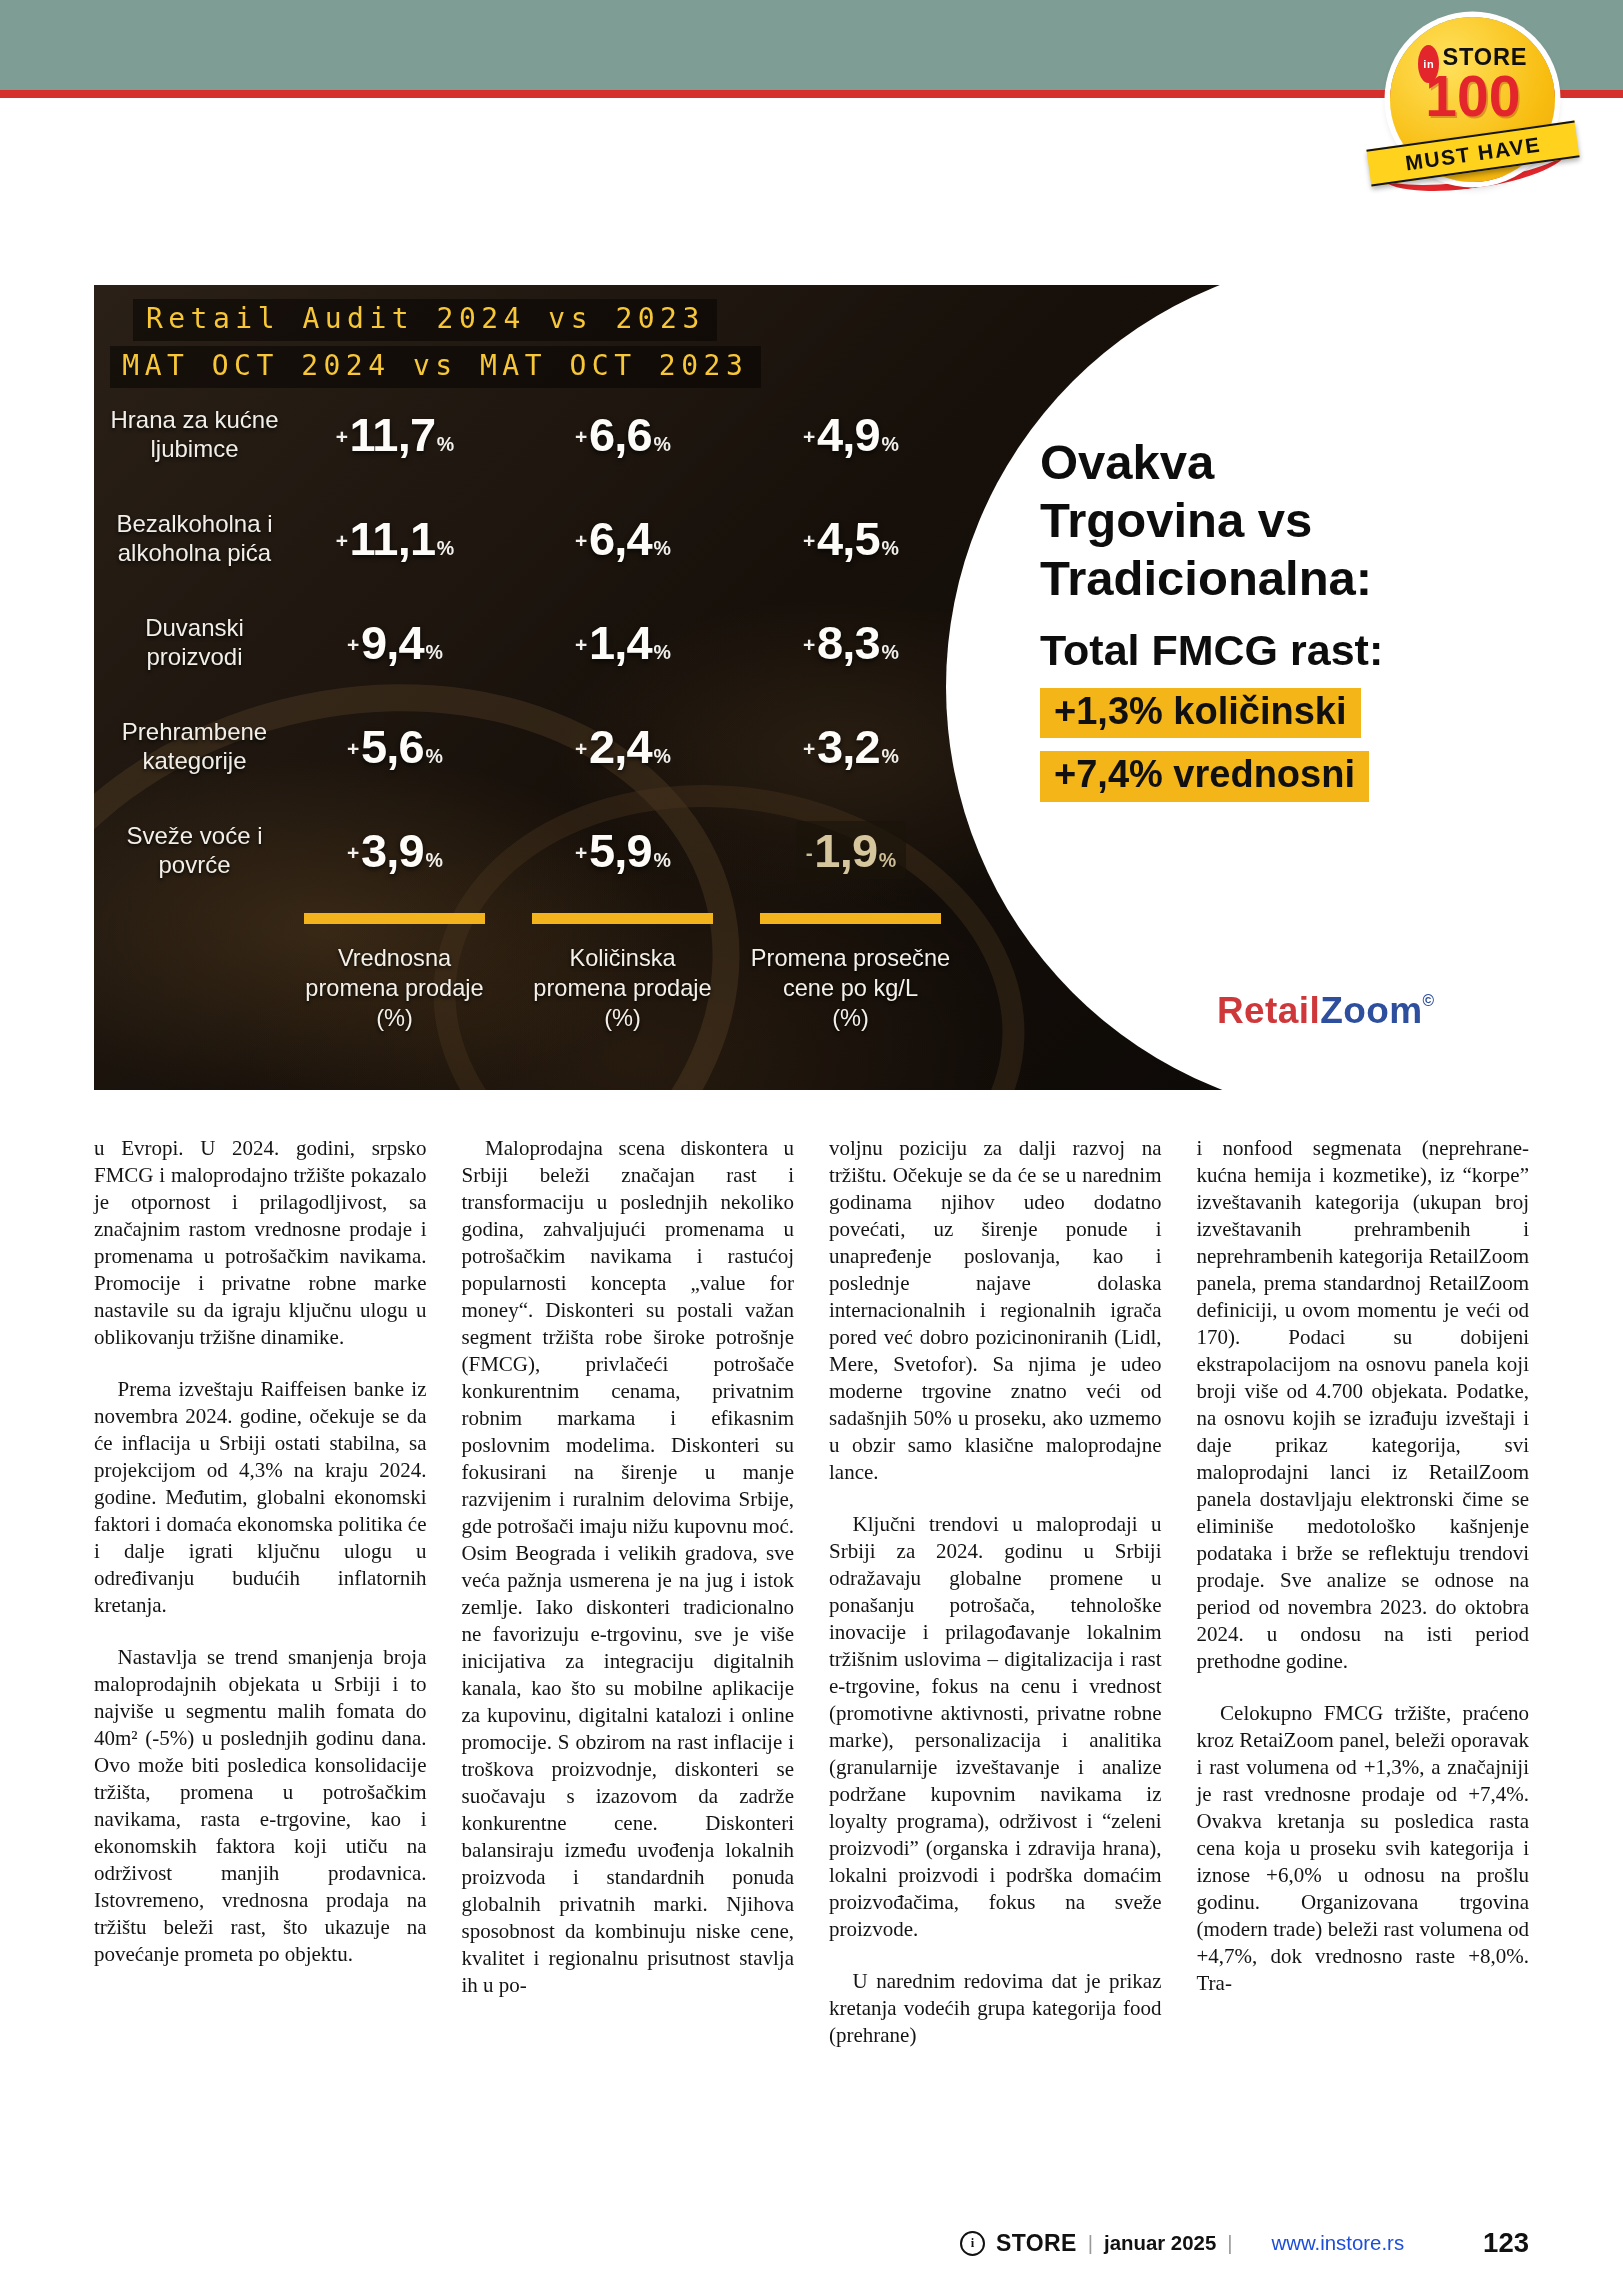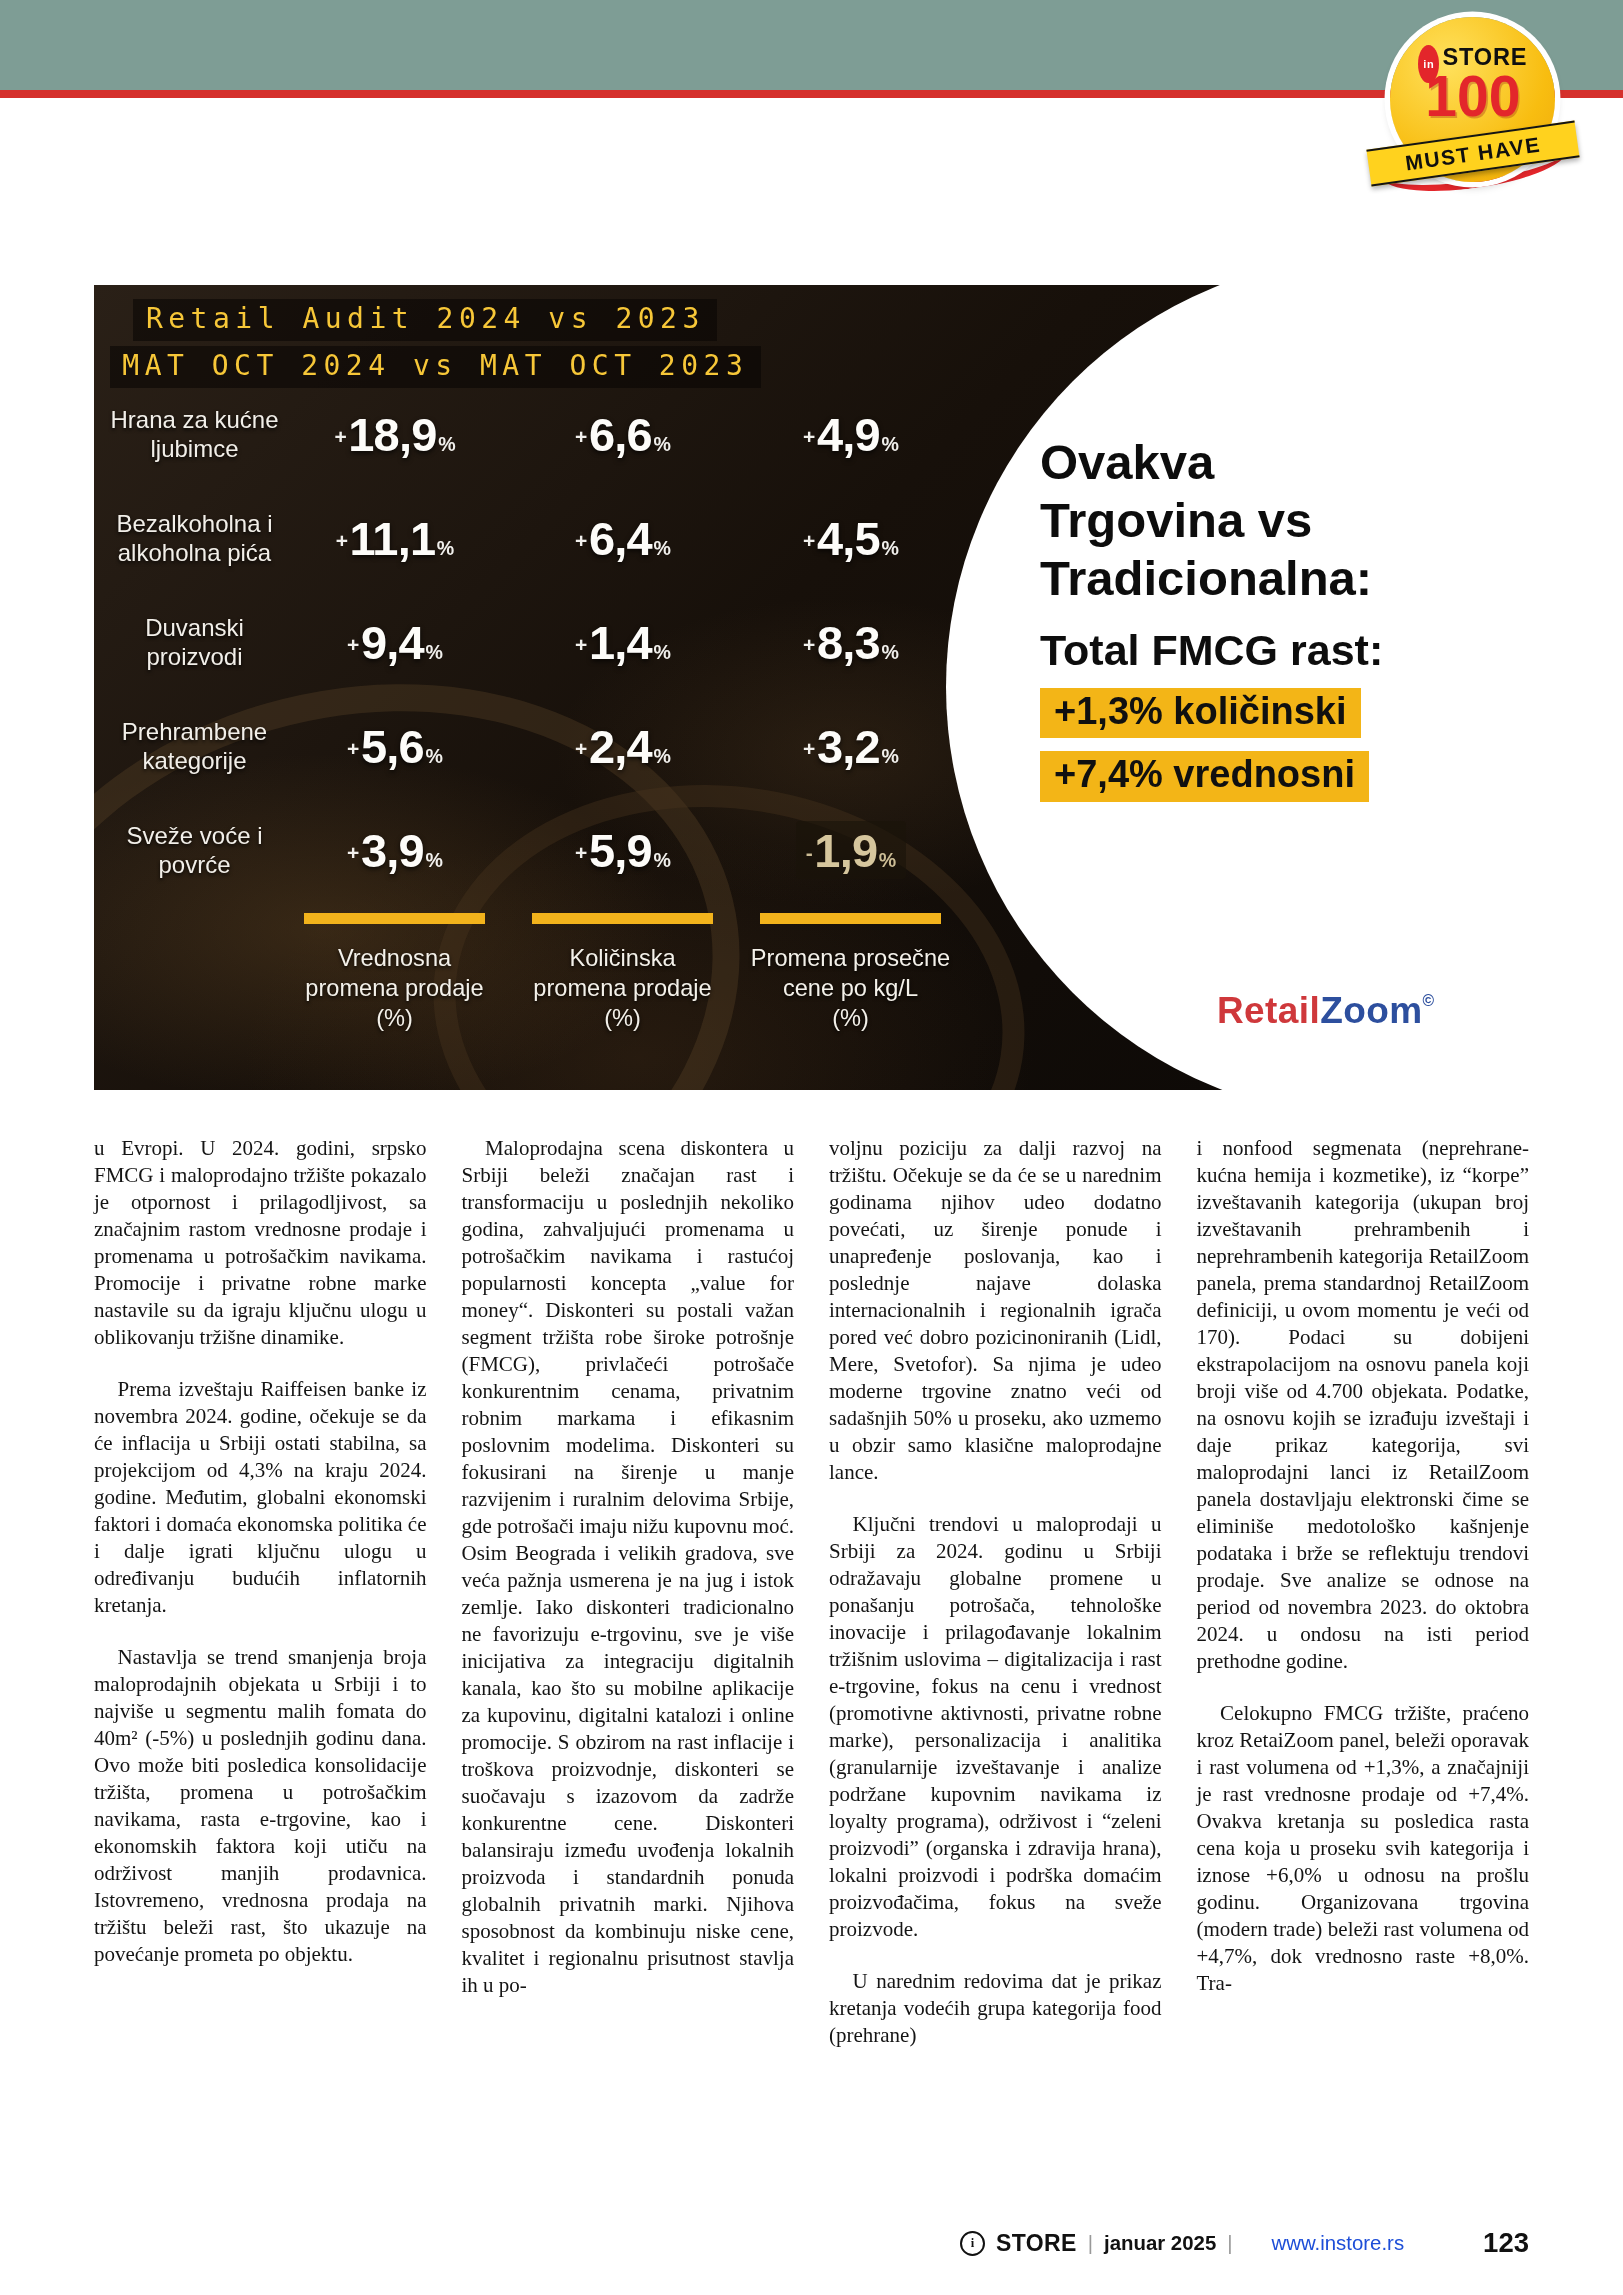--- a/index.html
+++ b/index.html
@@ -117,21 +117,21 @@
     <div class="ig-title">
       <span class="ig-title-line l1">Retail Audit 2024 vs 2023</span><br>
       <span class="ig-title-line">MAT OCT 2024 vs MAT OCT 2023</span>
     </div>
 
     <div class="ig-rows">
 
       <div class="ig-row">
         <div class="ig-label">Hrana za kućne
 ljubimce</div>
-        <div class="ig-cell"><span class="vwrap"><span class="sign">+</span><span class="num">18,9</span><span class="pct">%</span></span></div>
+        <div class="ig-cell"><span class="vwrap"><span class="sign">+</span><span class="num">11,7</span><span class="pct">%</span></span></div>
         <div class="ig-cell"><span class="vwrap"><span class="sign">+</span><span class="num">6,6</span><span class="pct">%</span></span></div>
         <div class="ig-cell"><span class="vwrap"><span class="sign">+</span><span class="num">4,9</span><span class="pct">%</span></span></div>
       </div>
 
       <div class="ig-row">
         <div class="ig-label">Bezalkoholna i
 alkoholna pića</div>
         <div class="ig-cell"><span class="vwrap"><span class="sign">+</span><span class="num">11,1</span><span class="pct">%</span></span></div>
         <div class="ig-cell"><span class="vwrap"><span class="sign">+</span><span class="num">6,4</span><span class="pct">%</span></span></div>
         <div class="ig-cell"><span class="vwrap"><span class="sign">+</span><span class="num">4,5</span><span class="pct">%</span></span></div>

